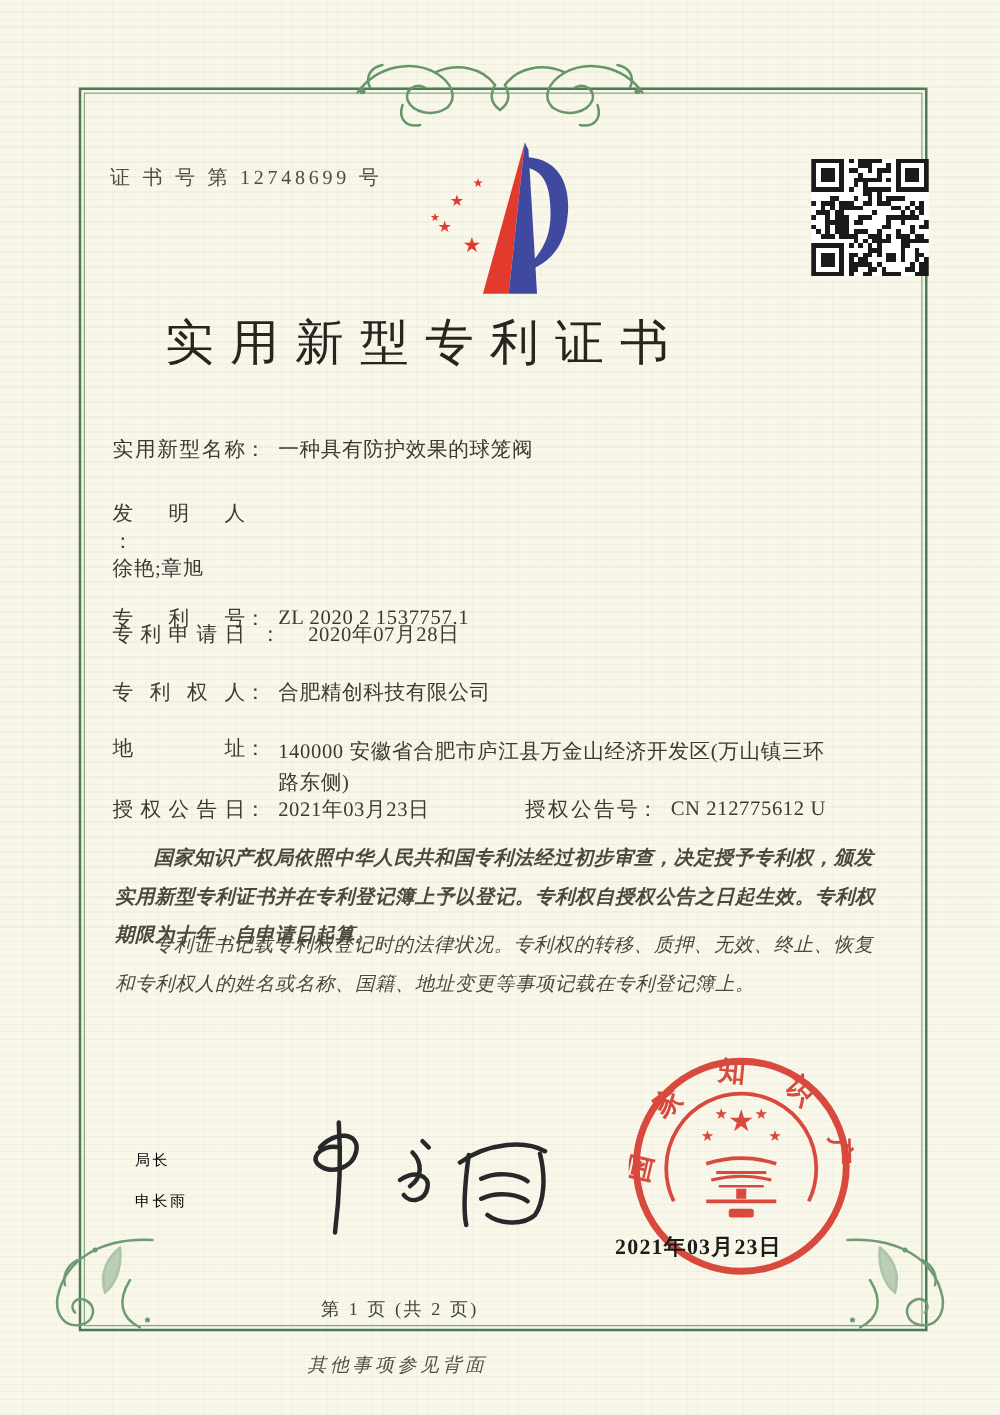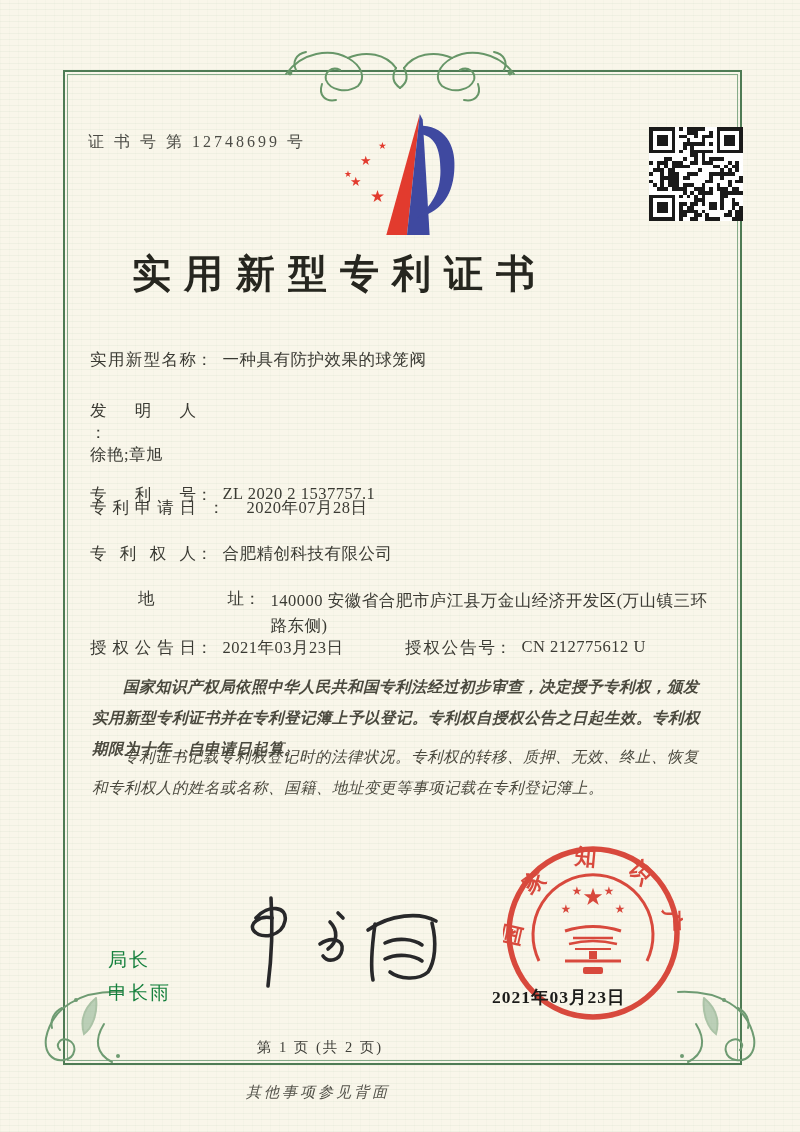--- a/index.html
+++ b/index.html
@@ -22,37 +22,37 @@
   }
   .frame::after{
     content:"";position:absolute;inset:2px;border:1px solid #86ab89;
   }
   .abs{position:absolute;}
   .certno{
     left:88px;top:132px;font-size:16px;letter-spacing:3px;color:#4c4c46;
   }
   .title{
     left:0;top:247px;width:680px;text-align:center;
-    font-size:39px;font-weight:700;letter-spacing:13px;color:#26261f;
+    font-size:39px;font-weight:400;letter-spacing:13px;color:#26261f;
   }
   .fieldrow{position:absolute;left:90px;display:flex;align-items:flex-start;
     font-size:16.5px;color:#3a3a33;}
   .flabel{display:inline-block;width:106px;text-align:justify;text-align-last:justify;
     color:#3a3a33;flex:none;}
   .fcolon{flex:none;margin-right:10px;}
   .fvalue{letter-spacing:0.5px;}
   .fvalue.addr{width:452px;line-height:25px;}
   .para{
     position:absolute;left:92px;width:618px;
     font-size:15.5px;line-height:31px;color:#4a493e;
     font-style:italic;text-indent:2em;letter-spacing:0.5px;
   }
   .sigrole,.signame{
     font-family:"Liberation Sans","DejaVu Sans",sans-serif;
-    font-size:19px;color:#15803d;letter-spacing:2px;margin-top:27px;
+    font-size:12px;color:#000000;letter-spacing:2px;
   }
   .sealdate{
     left:492px;top:985px;font-size:17.5px;color:#1c1c1a;font-weight:600;letter-spacing:1px;
   }
   .pageno{
     left:0;top:1038px;width:640px;text-align:center;font-size:14.5px;color:#3f3f39;letter-spacing:2px;
   }
   .backnote{
     left:0;top:1083px;width:636px;text-align:center;font-size:15px;color:#53524a;
     font-style:italic;letter-spacing:3px;
@@ -366,32 +366,32 @@
 <div class="fieldrow" style="top:497px;gap:12px;">
   <span class="flabel">专利申请日</span>
   <span class="fcolon">：</span>
   <span class="fvalue">2020年07月28日</span>
 </div>
 <div class="fieldrow" style="top:543px;">
   <span class="flabel">专利权人</span>
   <span class="fcolon">：</span>
   <span class="fvalue">合肥精创科技有限公司</span>
 </div>
-<div class="fieldrow" style="top:588px;margin-left:48px;">
+<div class="fieldrow" style="top:588px;">
   <span class="flabel">地址</span>
   <span class="fcolon">：</span>
   <span class="fvalue addr">140000 安徽省合肥市庐江县万金山经济开发区(万山镇三环路东侧)</span>
 </div>
 <div class="fieldrow" style="top:637px;">
   <span class="flabel">授权公告日</span>
   <span class="fcolon">：</span>
   <span class="fvalue">2021年03月23日</span>
 </div>
 <div class="fieldrow" style="top:637px;left:405px;">
-  <span class="flabel" style="width:90px;">授权公告号</span>
+  <span class="flabel" style="width:90px;margin-left:15px;">授权公告号</span>
   <span class="fcolon">：</span>
   <span class="fvalue">CN 212775612 U</span>
 </div>
 
 <p class="para" style="top:655px;font-weight:bold;">国家知识产权局依照中华人民共和国专利法经过初步审查，决定授予专利权，颁发实用新型专利证书并在专利登记簿上予以登记。专利权自授权公告之日起生效。专利权期限为十年，自申请日起算。</p>
 <p class="para" style="top:725px;">专利证书记载专利权登记时的法律状况。专利权的转移、质押、无效、终止、恢复和专利权人的姓名或名称、国籍、地址变更等事项记载在专利登记簿上。</p>
 
 <div class="abs sigrole" style="left:108px;top:920px;">局长</div>
 <div class="abs signame" style="left:108px;top:953px;">申长雨</div>
 

